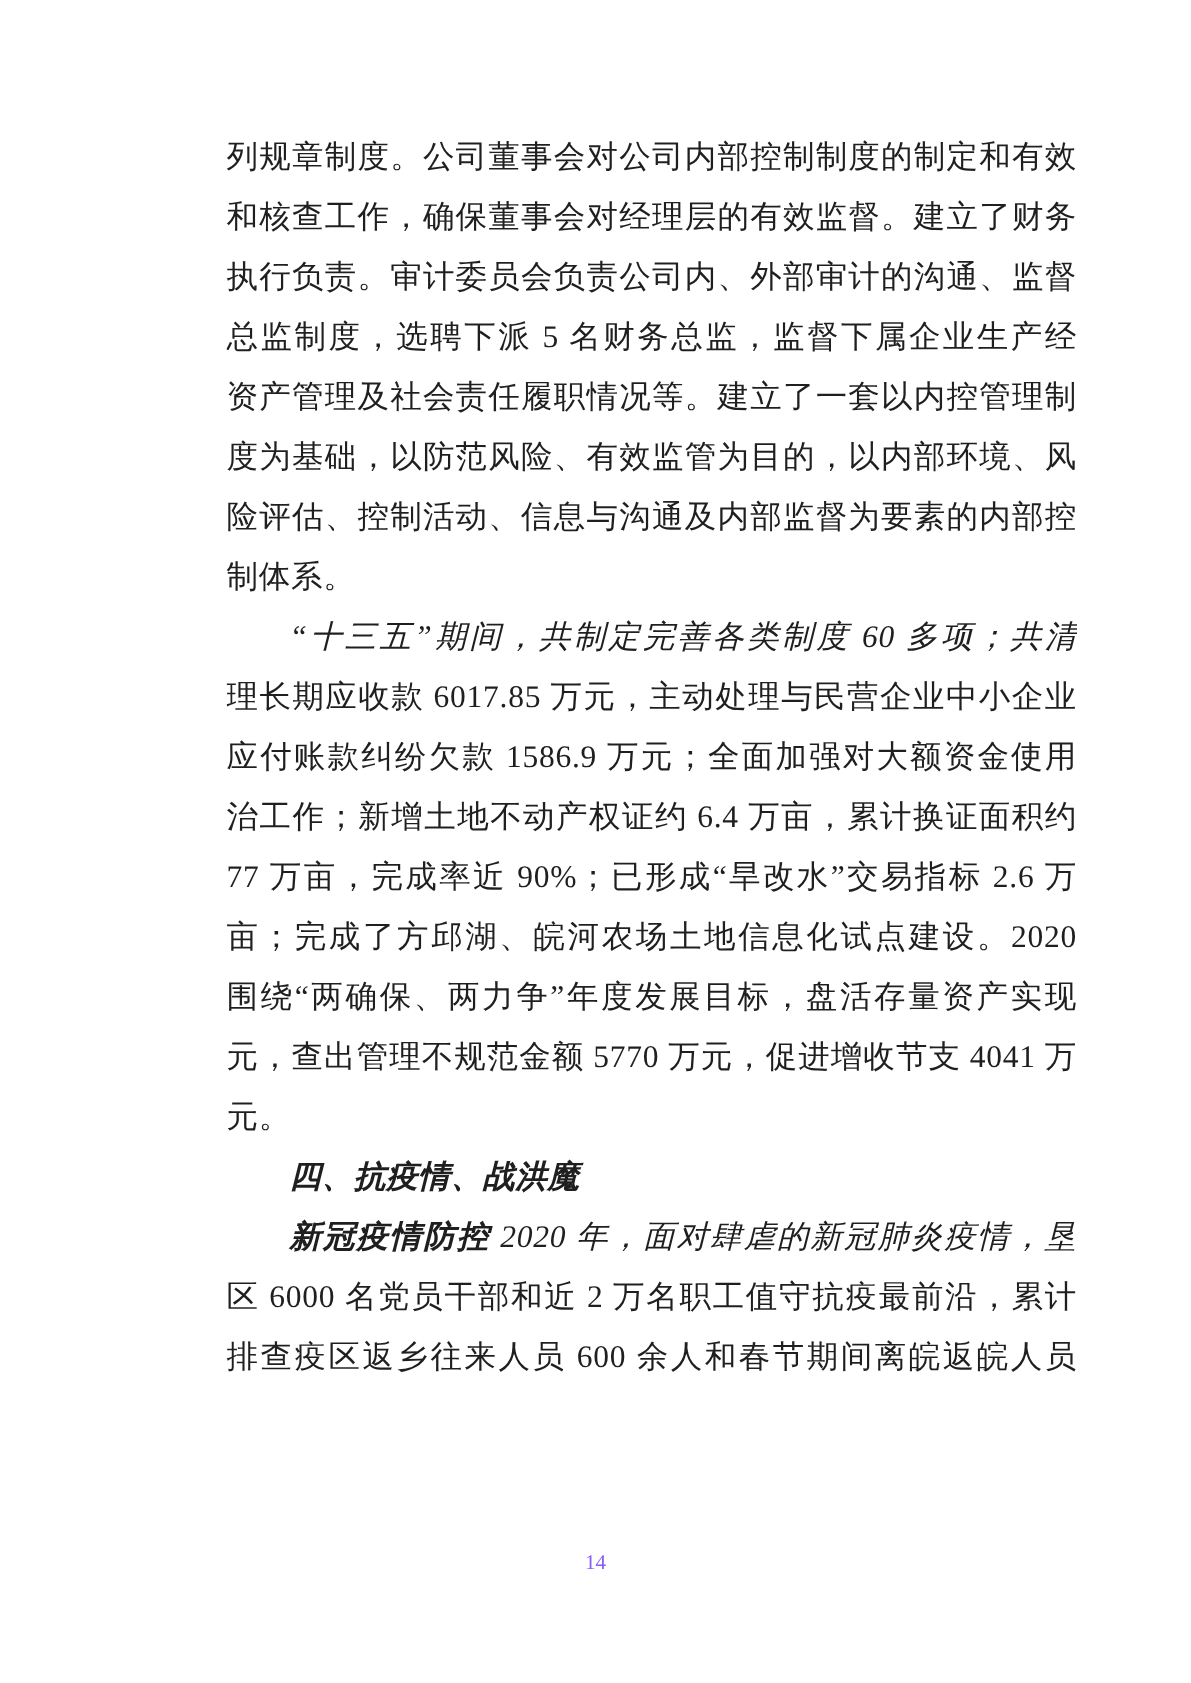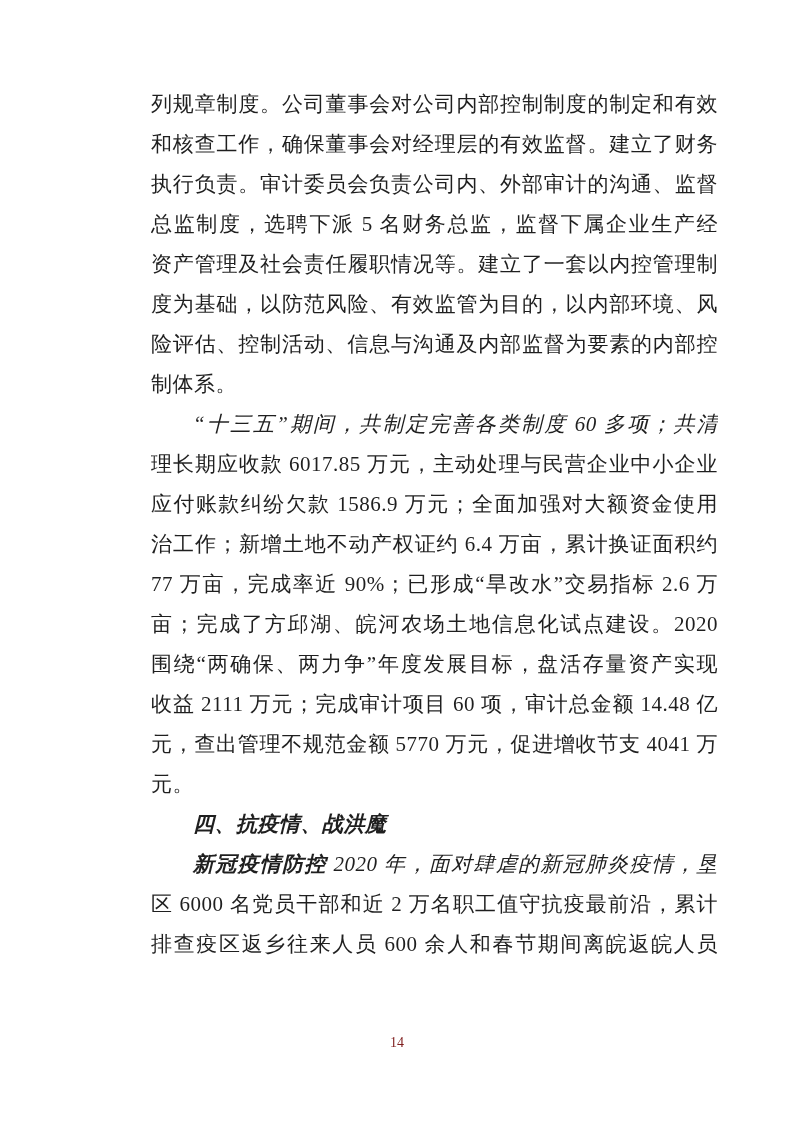--- a/index.html
+++ b/index.html
@@ -48,21 +48,21 @@
   .lead-bold {
     font-weight: 700;
   }
   .pagenum {
     position: absolute;
     left: 0;
     top: 1033px;
     width: 100%;
     text-align: center;
     font-size: 14px;
-    color: #7f1d1d;
+    color: #8b5cf6;
     line-height: 20px;
   }
 </style>
 </head>
 <body>
 
 <div class="page">
   <div class="content">
 
     <div>
@@ -77,21 +77,20 @@
     </div>
 
     <div>
       <div class="line indent">“十三五”期间，共制定完善各类制度 60 多项；共清</div>
       <div class="line">理长期应收款 6017.85 万元，主动处理与民营企业中小企业</div>
       <div class="line">应付账款纠纷欠款 1586.9 万元；全面加强对大额资金使用</div>
       <div class="line">治工作；新增土地不动产权证约 6.4 万亩，累计换证面积约</div>
       <div class="line">77 万亩，完成率近 90%；已形成“旱改水”交易指标 2.6 万</div>
       <div class="line">亩；完成了方邱湖、皖河农场土地信息化试点建设。2020 年，</div>
       <div class="line">围绕“两确保、两力争”年度发展目标，盘活存量资产实现</div>
-      <div class="line">收益 2111 万元；完成审计项目 60 项，审计总金额 14.48 亿</div>
       <div class="line">元，查出管理不规范金额 5770 万元，促进增收节支 4041 万</div>
       <div class="line end">元。</div>
     </div>
 
     <div class="line heading indent end">四、抗疫情、战洪魔</div>
 
     <div>
       <div class="line indent">
         <span class="lead-bold">新冠疫情防控</span><span> 2020 年，面对肆虐的新冠肺炎疫情，垦</span>
       </div>

